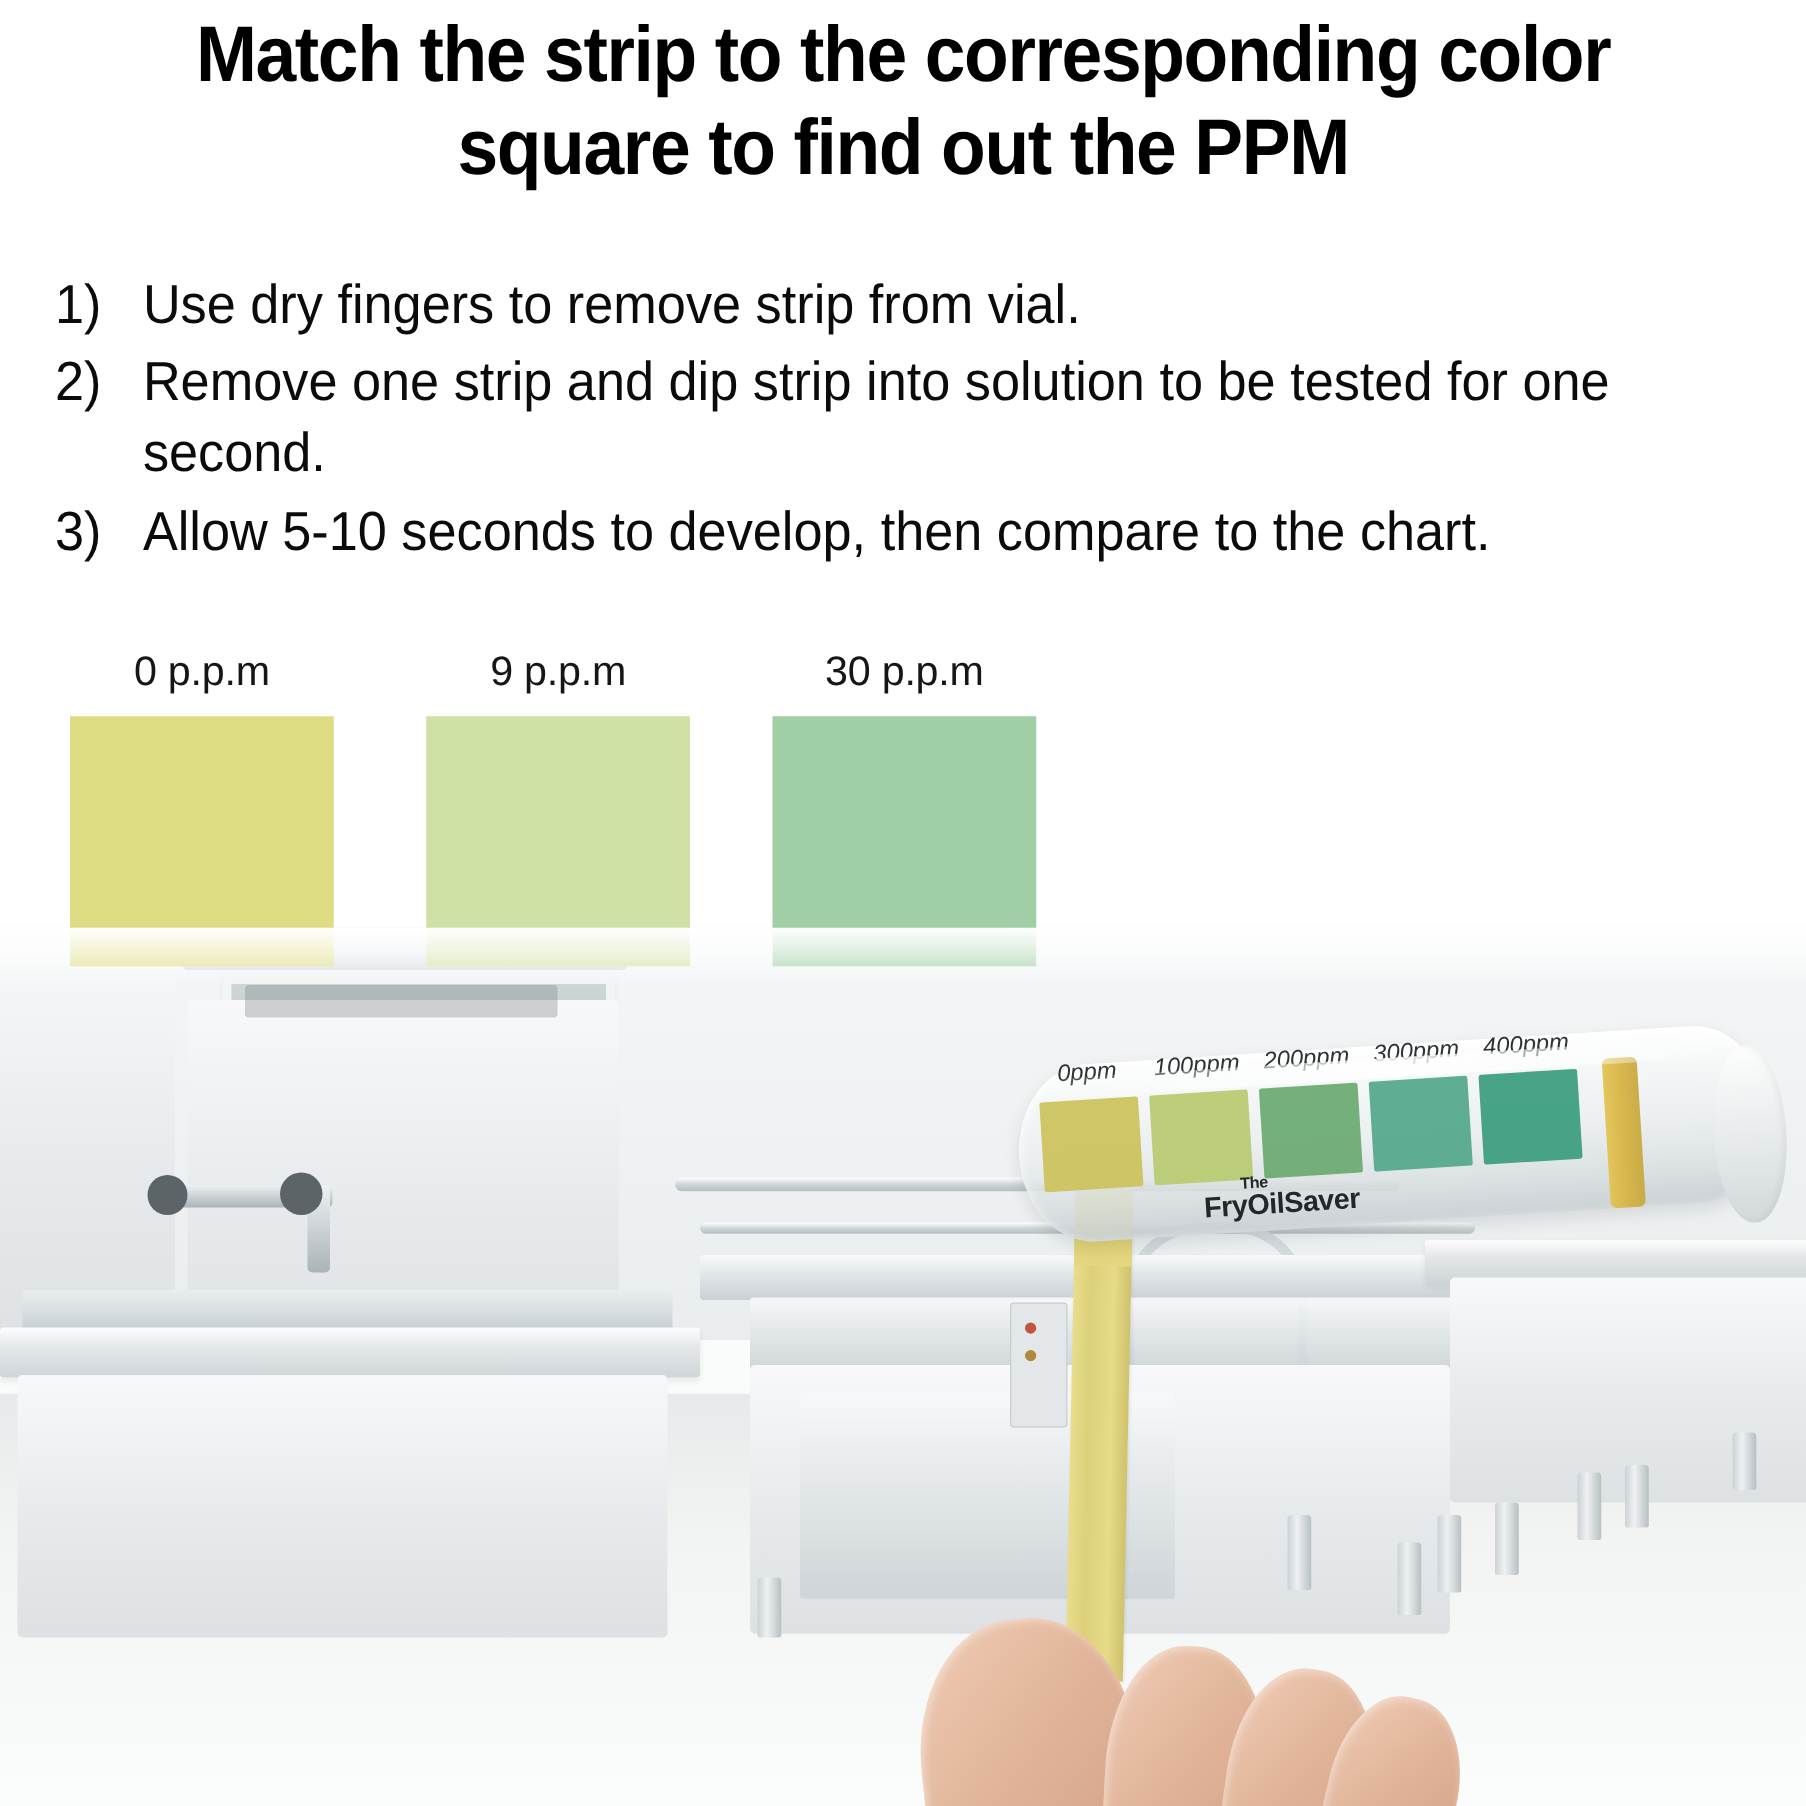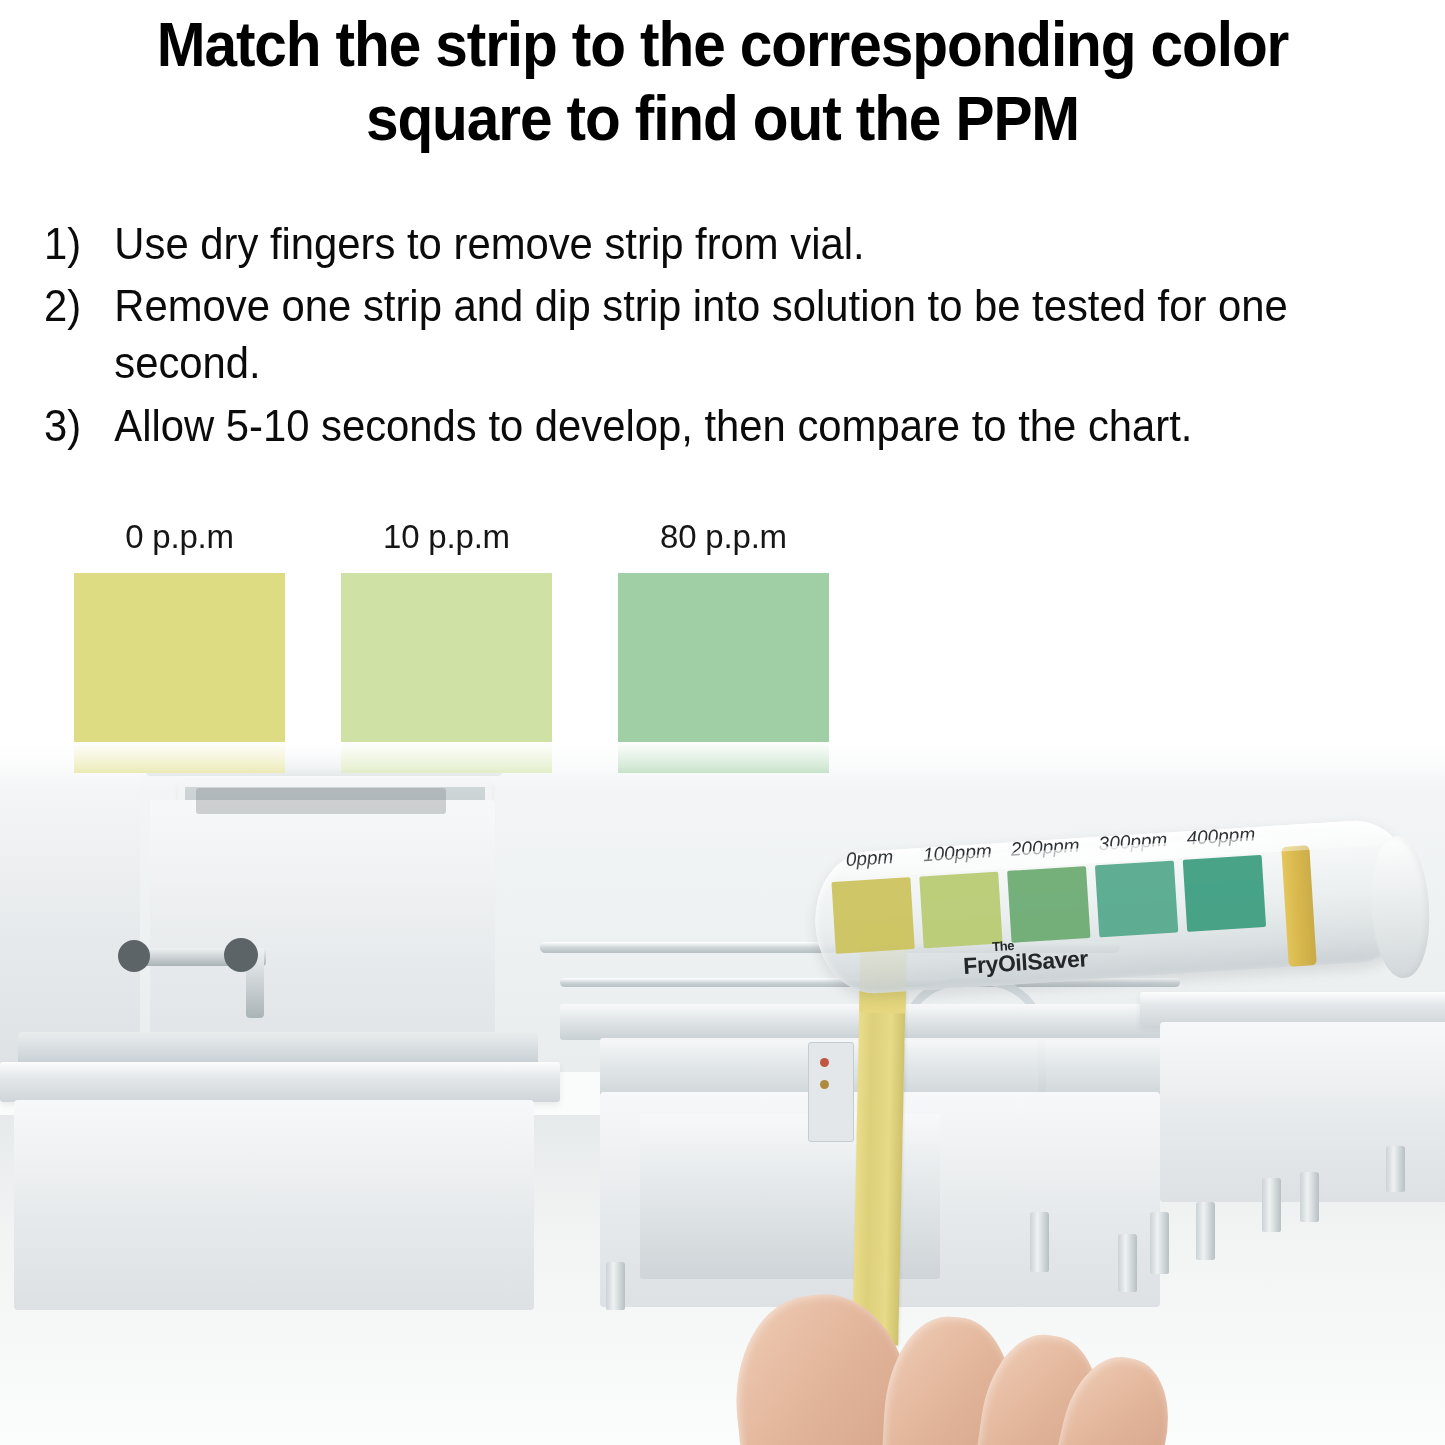--- a/index.html
+++ b/index.html
@@ -491,28 +491,28 @@
 
     <div id="vial-logo">
       <span class="logo-the">The</span>
       <span class="logo-main"><span>Fry</span><span class="logo-o">O</span><span>ilSaver</span></span>
     </div>
 
     <div id="vial-tube-glare"></div>
   </div>
 
   <div id="chart">
-    <div class="chart-cell" style="left:74px;">
+    <div class="chart-cell" style="left:56px;">
       <div class="chart-label">0 p.p.m</div>
       <div class="chart-swatch" style="background:#dedc83;"></div>
     </div>
     <div class="chart-cell" style="left:341px;">
-      <div class="chart-label">10 p.p.m</div>
+      <div class="chart-label">9 p.p.m</div>
       <div class="chart-swatch" style="background:#cfe1a4;"></div>
     </div>
     <div class="chart-cell" style="left:618px;">
-      <div class="chart-label">80 p.p.m</div>
+      <div class="chart-label">30 p.p.m</div>
       <div class="chart-swatch" style="background:#a0cfa5;"></div>
     </div>
   </div>
 
 
 </div>
 
 </body></html>

